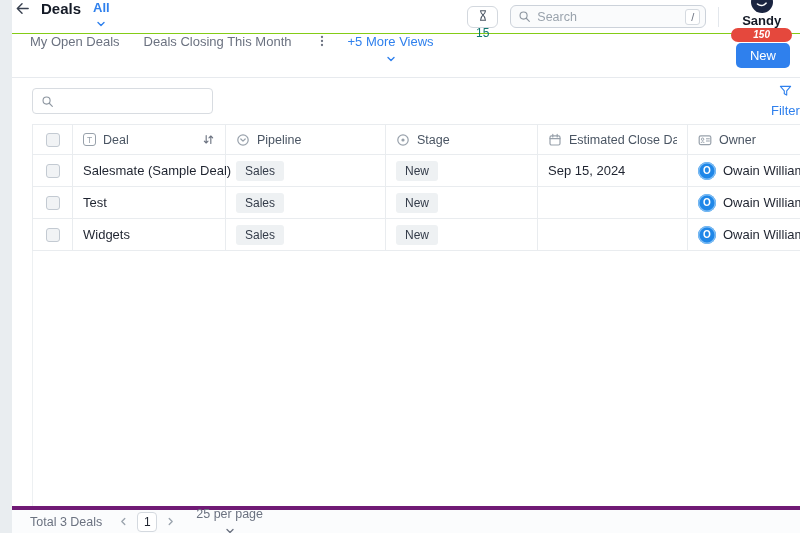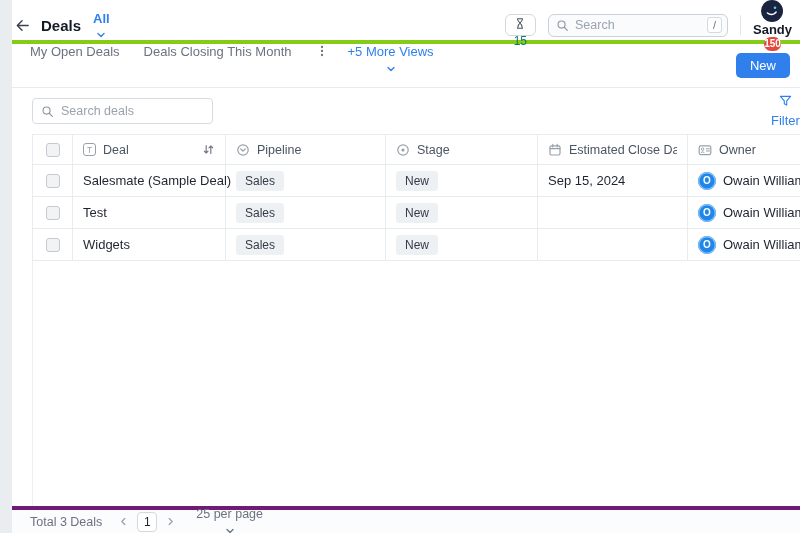--- a/index.html
+++ b/index.html
@@ -18,51 +18,51 @@
   }
   .page {
     position: absolute; left: 12px; top: 0; width: 788px; height: 533px;
     background: #fff; display: flex; flex-direction: column;
   }
   svg { display: block; }
   button { background: none; border: none; font: inherit; color: inherit; cursor: pointer; padding: 0; flex-direction: column; }
 
   
   .topbar {
-    height: 34px; flex: 0 0 34px; border-bottom: 4px solid #84cc16;
-    display: flex; align-items: center; padding: 0 8px 0 2px; margin-top: 10px;
+    height: 34px; flex: 0 0 34px; border-bottom: 1px solid #84cc16;
+    display: flex; padding: 0 8px 0 2px;
   }
   .back-btn { margin-right: 10px; display: flex; align-items: center; }
   .page-title { font-size: 15px; font-weight: 700; color: #141a26; }
   .scope-btn { margin-left: 12px; display: flex; align-items: center; gap: 4px; color: #2f80ed; font-weight: 600; font-size: 13px; }
   .topbar-right { margin-left: auto; display: flex; align-items: center; }
   .timer-pill {
     display: flex; align-items: center; gap: 4px; border: 1px solid #d3d8de;
     border-radius: 6px; padding: 2px 8px; height: 22px; font-size: 12px; color: #0f766e;
   }
   .global-search {
-    margin-left: 12px; width: 180px; height: 23px; border: 1px solid #ccd2da;
+    margin-left: 12px; width: 196px; height: 23px; border: 1px solid #ccd2da;
     border-radius: 6px; background: #fafbfc; display: flex; align-items: center; padding: 0 5px 0 7px;
   }
   .global-search input {
     flex: 1; min-width: 0; border: none; outline: none; background: transparent;
     font: inherit; font-size: 12.5px; color: #394150; margin-left: 6px;
   }
   .global-search input::placeholder { color: #9aa3ad; }
   .kbd-hint {
     width: 15px; height: 16px; border: 1px solid #d5dae0; border-radius: 3px;
     font-size: 11px; color: #6b7280; display: flex; align-items: center; justify-content: center;
     background: #fff;
   }
   .vdiv { width: 1px; height: 20px; background: #e3e7ec; margin: 0 12px; }
   .user-menu { display: flex; align-items: center; }
   .user-name { font-weight: 700; font-size: 13px; color: #141a26; }
   .user-badge {
     background: #e5483d; color: #fff; font-size: 10px; font-weight: 700;
-    border-radius: 9px; padding: 1px 0; line-height: 12px;
+    border-radius: 9px; padding: 1px 22px; line-height: 12px; font-style: italic;
   }
 
   
   .tabbar {
     height: 44px; flex: 0 0 44px; border-bottom: 1px solid #e7eaee;
     display: flex; align-items: stretch; padding: 0 10px 0 18px;
   }
   .tab {
     display: flex; align-items: center; color: #6b7280; font-size: 13px;
     margin-right: 24px; white-space: nowrap;
@@ -224,21 +224,20 @@
   </nav>
 
   <div class="toolbar">
     <div class="deal-search">
       <span>
         <svg width="13" height="13" viewBox="0 0 14 14">
             <circle cx="6" cy="6" r="3.8" stroke="#8d96a0" stroke-width="1.2" fill="none"></circle>
             <path d="M8.9 8.9L12.2 12.2" stroke="#8d96a0" stroke-width="1.2" stroke-linecap="round"></path>
           </svg>
       </span>
-      <input type="text" placeholder="Search deals" style="">
     </div>
     <button class="filter-btn">
       <span>
         <svg width="13" height="13" viewBox="0 0 14 14">
             <path d="M1.5 2h11L8.3 6.8v4.6l-2.6-1.4v-3.2z" stroke="#2f80ed" stroke-width="1.2" fill="none" stroke-linejoin="round"></path>
           </svg>
       </span>
       <span>Filter</span>
     </button>
   </div>

